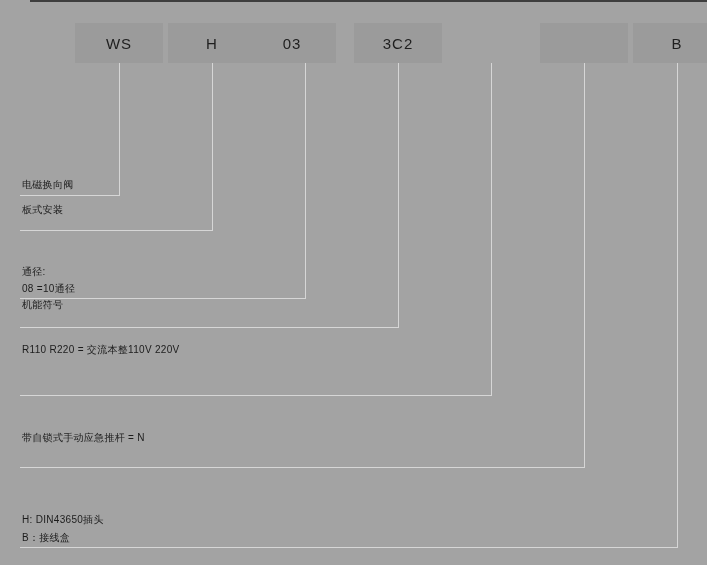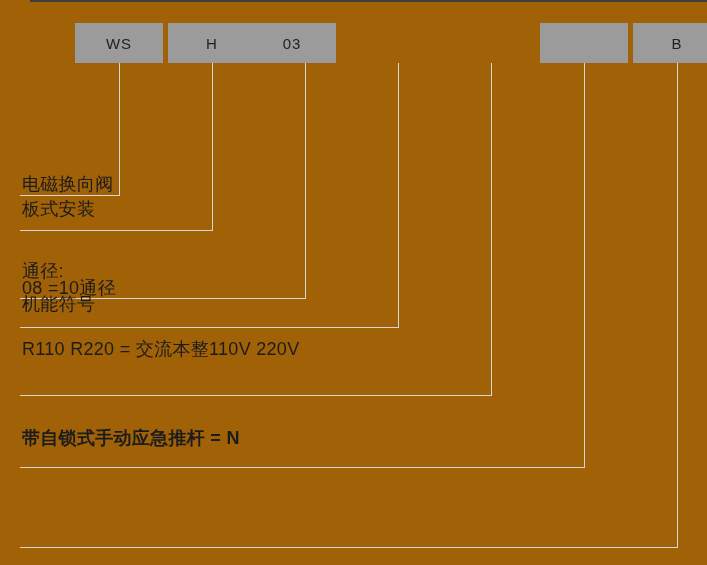--- a/index.html
+++ b/index.html
@@ -1,51 +1,54 @@
 <!DOCTYPE html>
 <html><head>
 <meta charset="utf-8">
 <style>
   html,body { margin:0; padding:0; background:#ffffff; }
   .canvas {
-    position:relative; width:707px; height:565px; background:#a16207;
+    position:relative; width:707px; height:565px; background:#a3a3a3;
     overflow:hidden;
     font-family:"Liberation Sans","DejaVu Sans",sans-serif;
     color:#1c1c1c;
   }
   .top-rule { position:absolute; top:0; left:30px; width:677px; height:2px; background:#3e3e3e; }
   .code-box {
     position:absolute; top:23px; width:88px; height:40px;
     background:#9b9b9b;
     display:flex; align-items:center; justify-content:center;
     font-size:15px; letter-spacing:1px; color:#1f1f1f;
   }
   .vline { position:absolute; width:1px; background:#d6d6d6; top:63px; }
   .hline { position:absolute; height:1px; background:#d6d6d6; left:20px; }
-  .legend-group { position:absolute; left:22px; font-size:18px; letter-spacing:0.3px; }
+  .legend-group { position:absolute; left:22px; font-size:10px; letter-spacing:0.3px; }
   .legend-line { white-space:pre; }
   .lh17  { line-height:17px; }
   .lh175 { line-height:17.5px; }
-  .lh185 { line-height:18.5px;font-weight:bold; }
+  .lh185 { line-height:18.5px; }
 </style>
 </head>
 <body>
 
 <div class="canvas">
 
   <div class="top-rule"></div>
 
   <div class="code-box" style="left:75px">
       <span>WS</span>
     </div>
   <div class="code-box" style="left:168px">
       <span>H</span>
     </div>
   <div class="code-box" style="left:248px">
       <span>03</span>
+    </div>
+  <div class="code-box" style="left:354px">
+      <span>3C2</span>
     </div>
   <div class="code-box" style="left:540px">
       <span></span>
     </div>
   <div class="code-box" style="left:633px">
       <span>B</span>
     </div>
 
   <div class="vline" style="left:119px; height:132px"></div>
   <div class="vline" style="left:212px; height:167px"></div>
@@ -81,14 +84,18 @@
   </div>
 
   <div class="legend-group lh175" style="top:341px">
     <div class="legend-line">R110 R220 = 交流本整110V 220V</div>
   </div>
 
   <div class="legend-group lh185" style="top:429px">
     <div class="legend-line">带自锁式手动应急推杆 = N</div>
   </div>
 
+  <div class="legend-group lh175" style="top:511px">
+    <div class="legend-line">H: DIN43650插头</div>
+    <div class="legend-line">B：接线盒</div>
+  </div>
 
 </div>
 
 </body></html>

